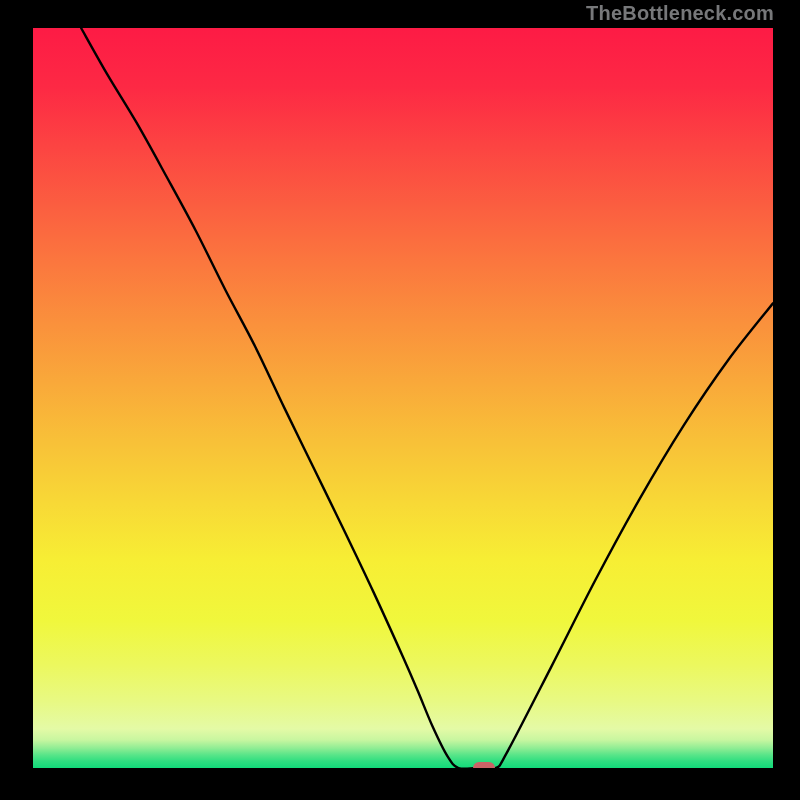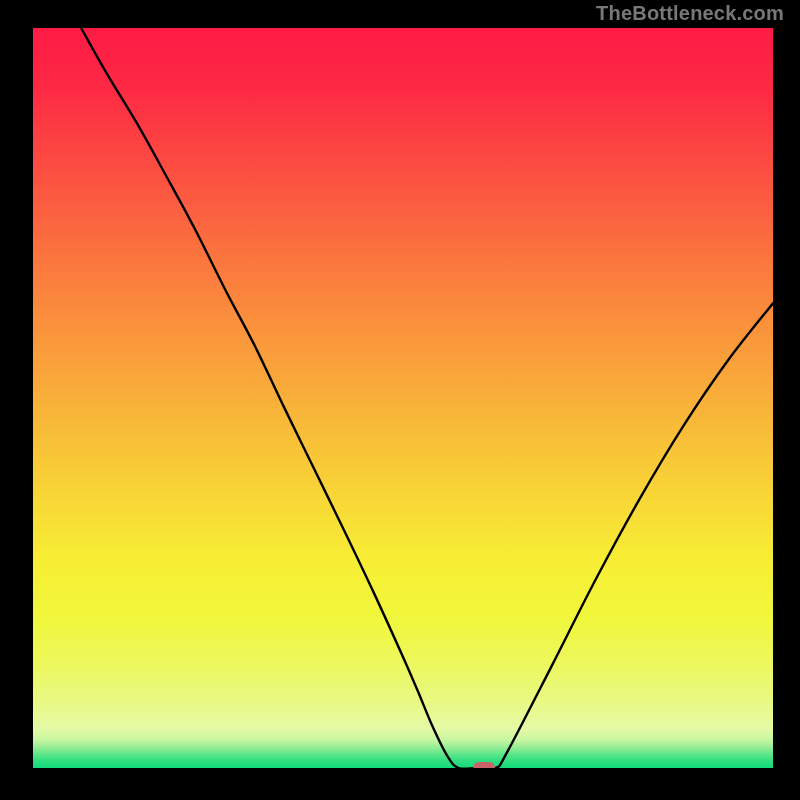--- a/index.html
+++ b/index.html
@@ -12,21 +12,21 @@
   }
   .wrap {
     position: relative;
     width: 800px;
     height: 800px;
     background: #000;
   }
   .attribution {
     position: absolute;
     top: 2px;
-    right: 16px;
+    right: 26px;
     font-family: Arial, Helvetica, sans-serif;
     font-size: 20px;
     font-weight: 600;
     color: #77787a;
     letter-spacing: 0.2px;
   }
   .plot {
     position: absolute;
     left: 33px;
     top: 28px;

